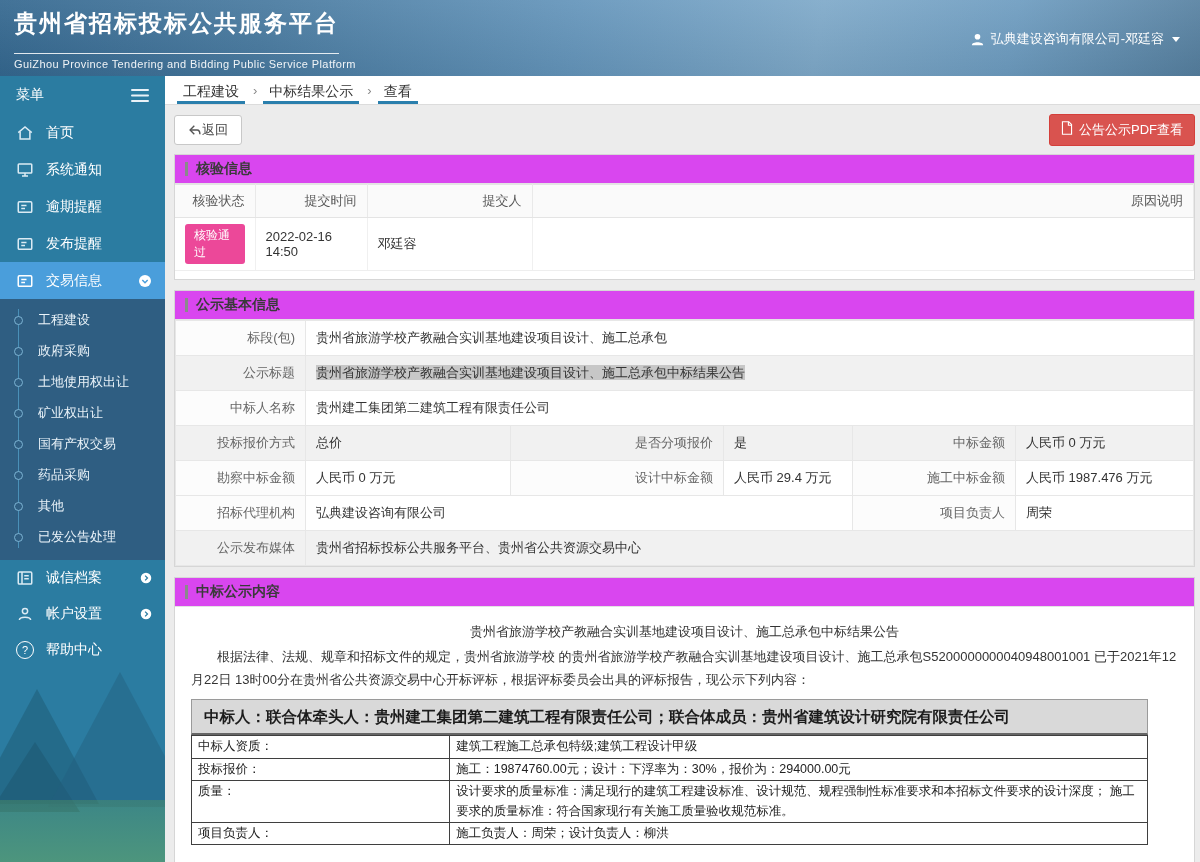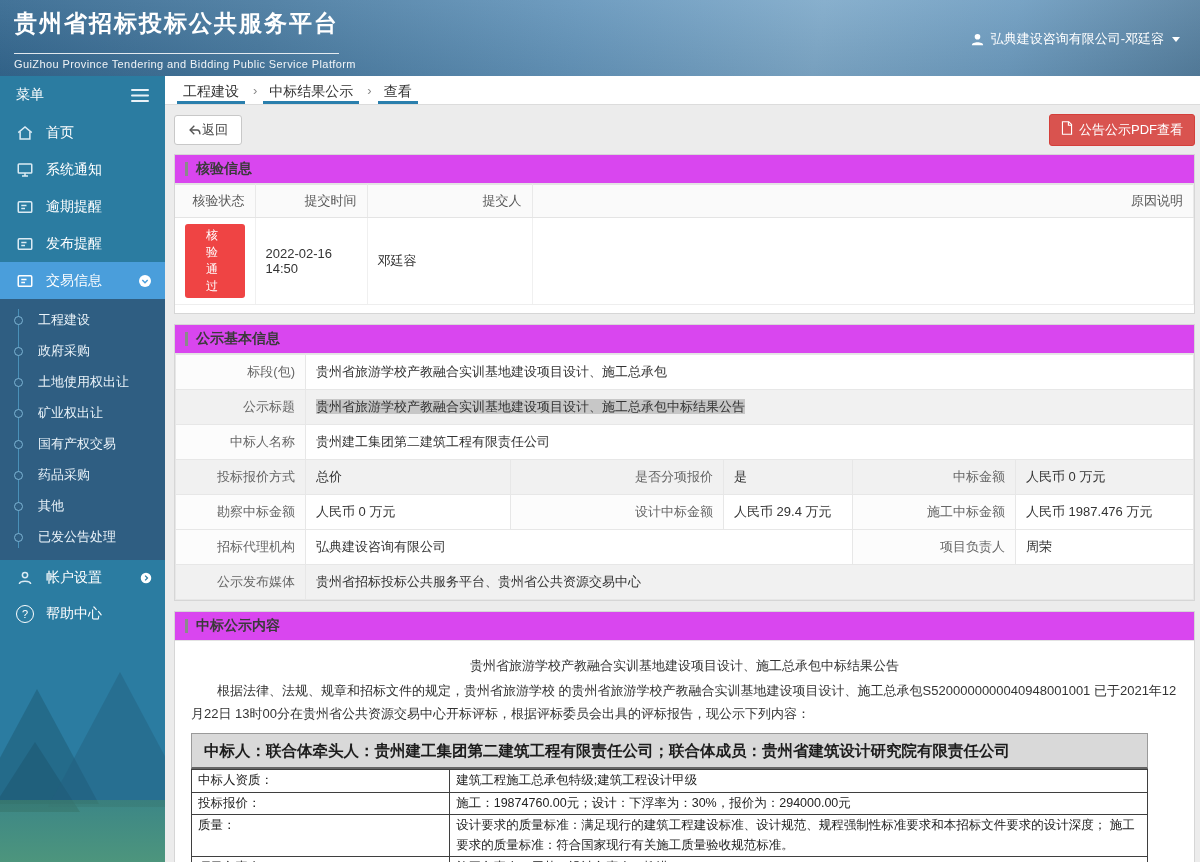--- a/index.html
+++ b/index.html
@@ -66,22 +66,22 @@
   .panel-head { display:flex; align-items:center; gap:8px; background:#d946ef;
     border-bottom:1px solid #e3e3e3; padding:5px 10px; font-size:14px; font-weight:600; color:#3a3a3a; }
   .accent { width:3px; height:14px; background:#8a8a8a; flex:0 0 3px; }
 
   
   table { border-collapse:collapse; }
   .verify-table { width:100%; font-size:13px; margin-bottom:8px; }
   .verify-table th { text-align:right; font-weight:normal; color:#555; background:#fafafa;
     border:1px solid #e4e4e4; border-left:none; border-right:none; padding:7px 10px; border-right:1px solid #e9e9e9; }
   .verify-table td { color:#333; padding:6px 10px; border-bottom:1px solid #eee; border-right:1px solid #f0f0f0; }
-  .badge-ok { display:inline-block; background:#ef4444; color:#fff; font-size:12px;
-    padding:3px 21px; border-radius:3px; }
+  .badge-ok { display:inline-block; background:#ec4899; color:#fff; font-size:12px;
+    padding:3px 9px; border-radius:3px; }
 
   
   .info-table { width:100%; font-size:13px; table-layout:fixed; }
   .info-table td { border:1px solid #e7e7e7; padding:8px 10px; height:33px; color:#333; }
   .info-table td.lbl { text-align:right; color:#666; background:rgba(0,0,0,.012); }
   .info-table tr.alt td { background:#f1f1f1; }
   .hl { background:#c7c7c7; }
 
   
   .award-body { padding:10px 16px 26px; font-size:13px; color:#333; line-height:1.75; }
@@ -190,20 +190,35 @@
       <div class="s-item">工程建设</div>
       <div class="s-item">政府采购</div>
       <div class="s-item">土地使用权出让</div>
       <div class="s-item">矿业权出让</div>
       <div class="s-item">国有产权交易</div>
       <div class="s-item">药品采购</div>
       <div class="s-item">其他</div>
       <div class="s-item">已发公告处理</div>
     </div>
 
+    <div class="m-item small">
+      <span class="ic">
+        <svg width="18" height="18" viewBox="0 0 24 24" fill="none" stroke="#dcebf4" stroke-width="2">
+            <rect x="3" y="4" width="18" height="16" rx="1.5"></rect>
+            <path d="M8 4v16M11 9h6M11 13h6"></path>
+          </svg>
+      </span>
+      <span>诚信档案</span>
+      <span class="chev">
+        <svg width="14" height="14" viewBox="0 0 24 24">
+            <circle cx="12" cy="12" r="9" fill="#fff"></circle>
+            <path d="M10.5 8l4 4-4 4" fill="none" stroke="#2b7ca1" stroke-width="2.2"></path>
+          </svg>
+      </span>
+    </div>
 
     <div class="m-item small">
       <span class="ic">
         <svg width="18" height="18" viewBox="0 0 24 24" fill="none" stroke="#dcebf4" stroke-width="2">
             <circle cx="12" cy="8" r="3.5"></circle>
             <path d="M4.5 20c0-5 15-5 15 0"></path>
           </svg>
       </span>
       <span>帐户设置</span>
       <span class="chev">

